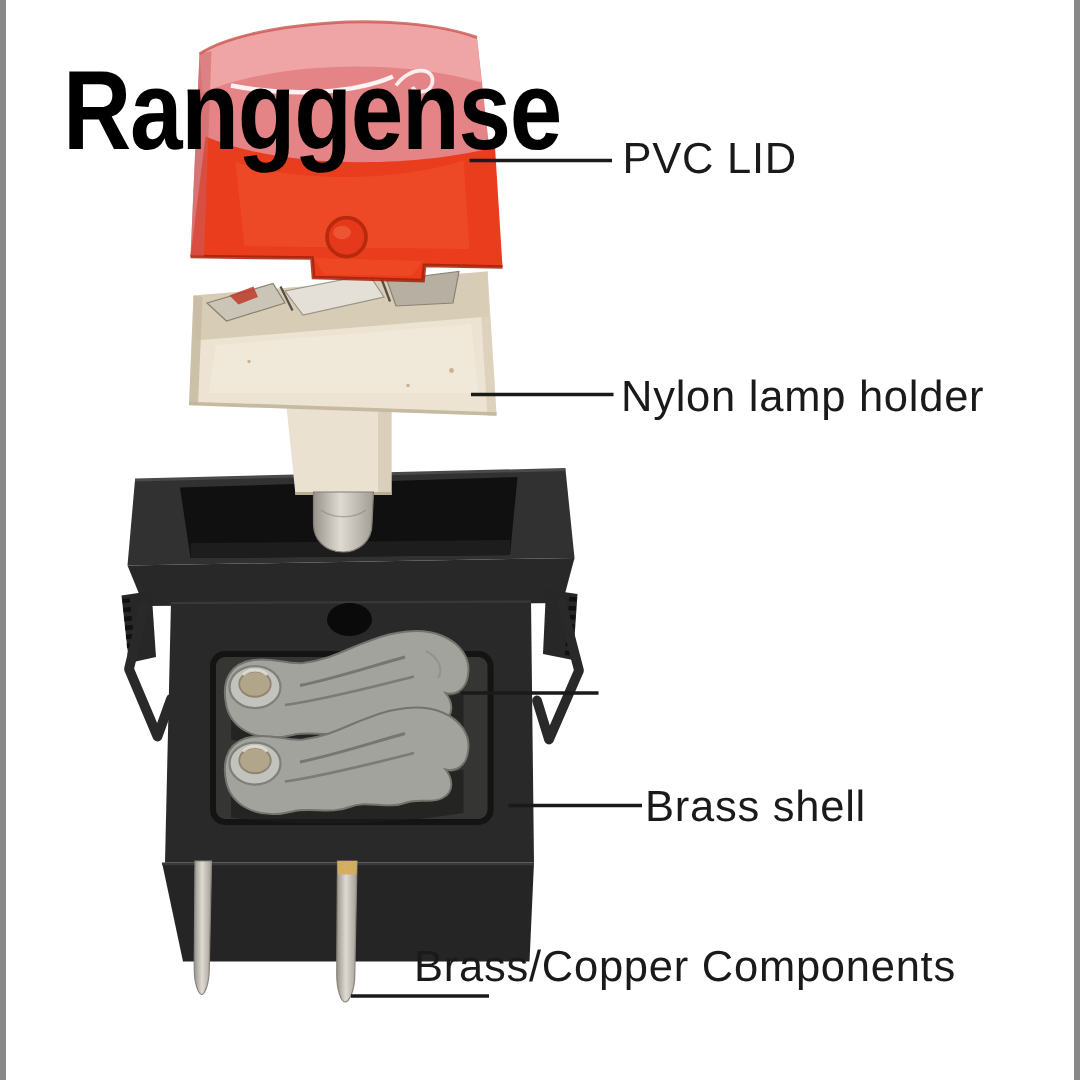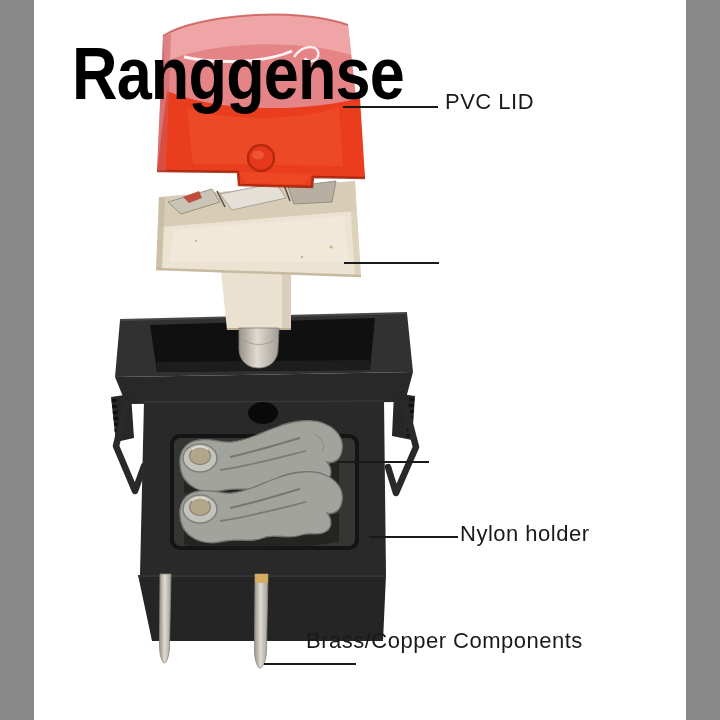--- a/index.html
+++ b/index.html
@@ -1,29 +1,29 @@
 <!DOCTYPE html>
 <html style="--bg: #ffffff; --ink: #1a1a1a; --lid-pink: #e58486; --lid-red: #ea3d1e; --holder-cream: #ece3d3; --shell-black: #292929; --rocker-gray: #a3a39e; --pin-silver: #dfdbd3; --brass-gold: #d4ac5c;"><head>
 <meta charset="utf-8">
 <style>
   html,body{margin:0;padding:0;}
   body{background:#888;font-family:"Liberation Sans","DejaVu Sans",sans-serif;}
   .stage{
-    position:relative;width:652px;height:720px;margin:0 auto;
+    position:relative;width:712px;height:720px;margin:0 auto;
     background:var(--bg,#ffffff);overflow:hidden;
   }
   .art{position:absolute;left:0;top:0;width:720px;height:720px;}
   .brand{
     position:absolute;left:38px;top:36px;
     font-size:75px;font-weight:700;line-height:1;color:#000;
     letter-spacing:-1px;transform:scaleX(0.84);transform-origin:left top;
     white-space:nowrap;
   }
   .callout-label{
-    position:absolute;font-size:22px;line-height:1.18;color:var(--ink,#1a1a1a);
+    position:absolute;font-size:29px;line-height:1.18;color:var(--ink,#1a1a1a);
     letter-spacing:0.5px;white-space:nowrap;font-weight:400;
   }
   .lbl-pvc{left:411px;top:89px;}
   .lbl-lamp{left:410px;top:248px;}
   .lbl-rocker{left:397px;top:446px;}
   .lbl-shell{left:426px;top:521px;}
   .lbl-brass{left:272px;top:628px;}
   .line{stroke:var(--ink,#1a1a1a);stroke-width:2.2;}
   
   .f-lid-pink{fill:var(--lid-pink,#e58486);}
@@ -157,15 +157,16 @@
       <line class="line" x1="309" y1="107" x2="404" y2="107"></line>
       <line class="line" x1="310" y1="263" x2="405" y2="263"></line>
       <line class="line" x1="303" y1="462" x2="395" y2="462"></line>
       <line class="line" x1="335" y1="537" x2="424" y2="537"></line>
       <line class="line" x1="230" y1="664" x2="322" y2="664"></line>
     </g>
   </svg>
 
   <div class="brand">Ranggense</div>
   <div class="callout-label lbl-pvc">PVC LID</div>
-  <div class="callout-label lbl-shell">Nylon holder</div>
+  <div class="callout-label lbl-lamp">Nylon lamp holder</div>
+  <div class="callout-label lbl-shell">Brass shell</div>
   <div class="callout-label lbl-brass">Brass/Copper Components</div>
 </div>
 
 </body></html>

